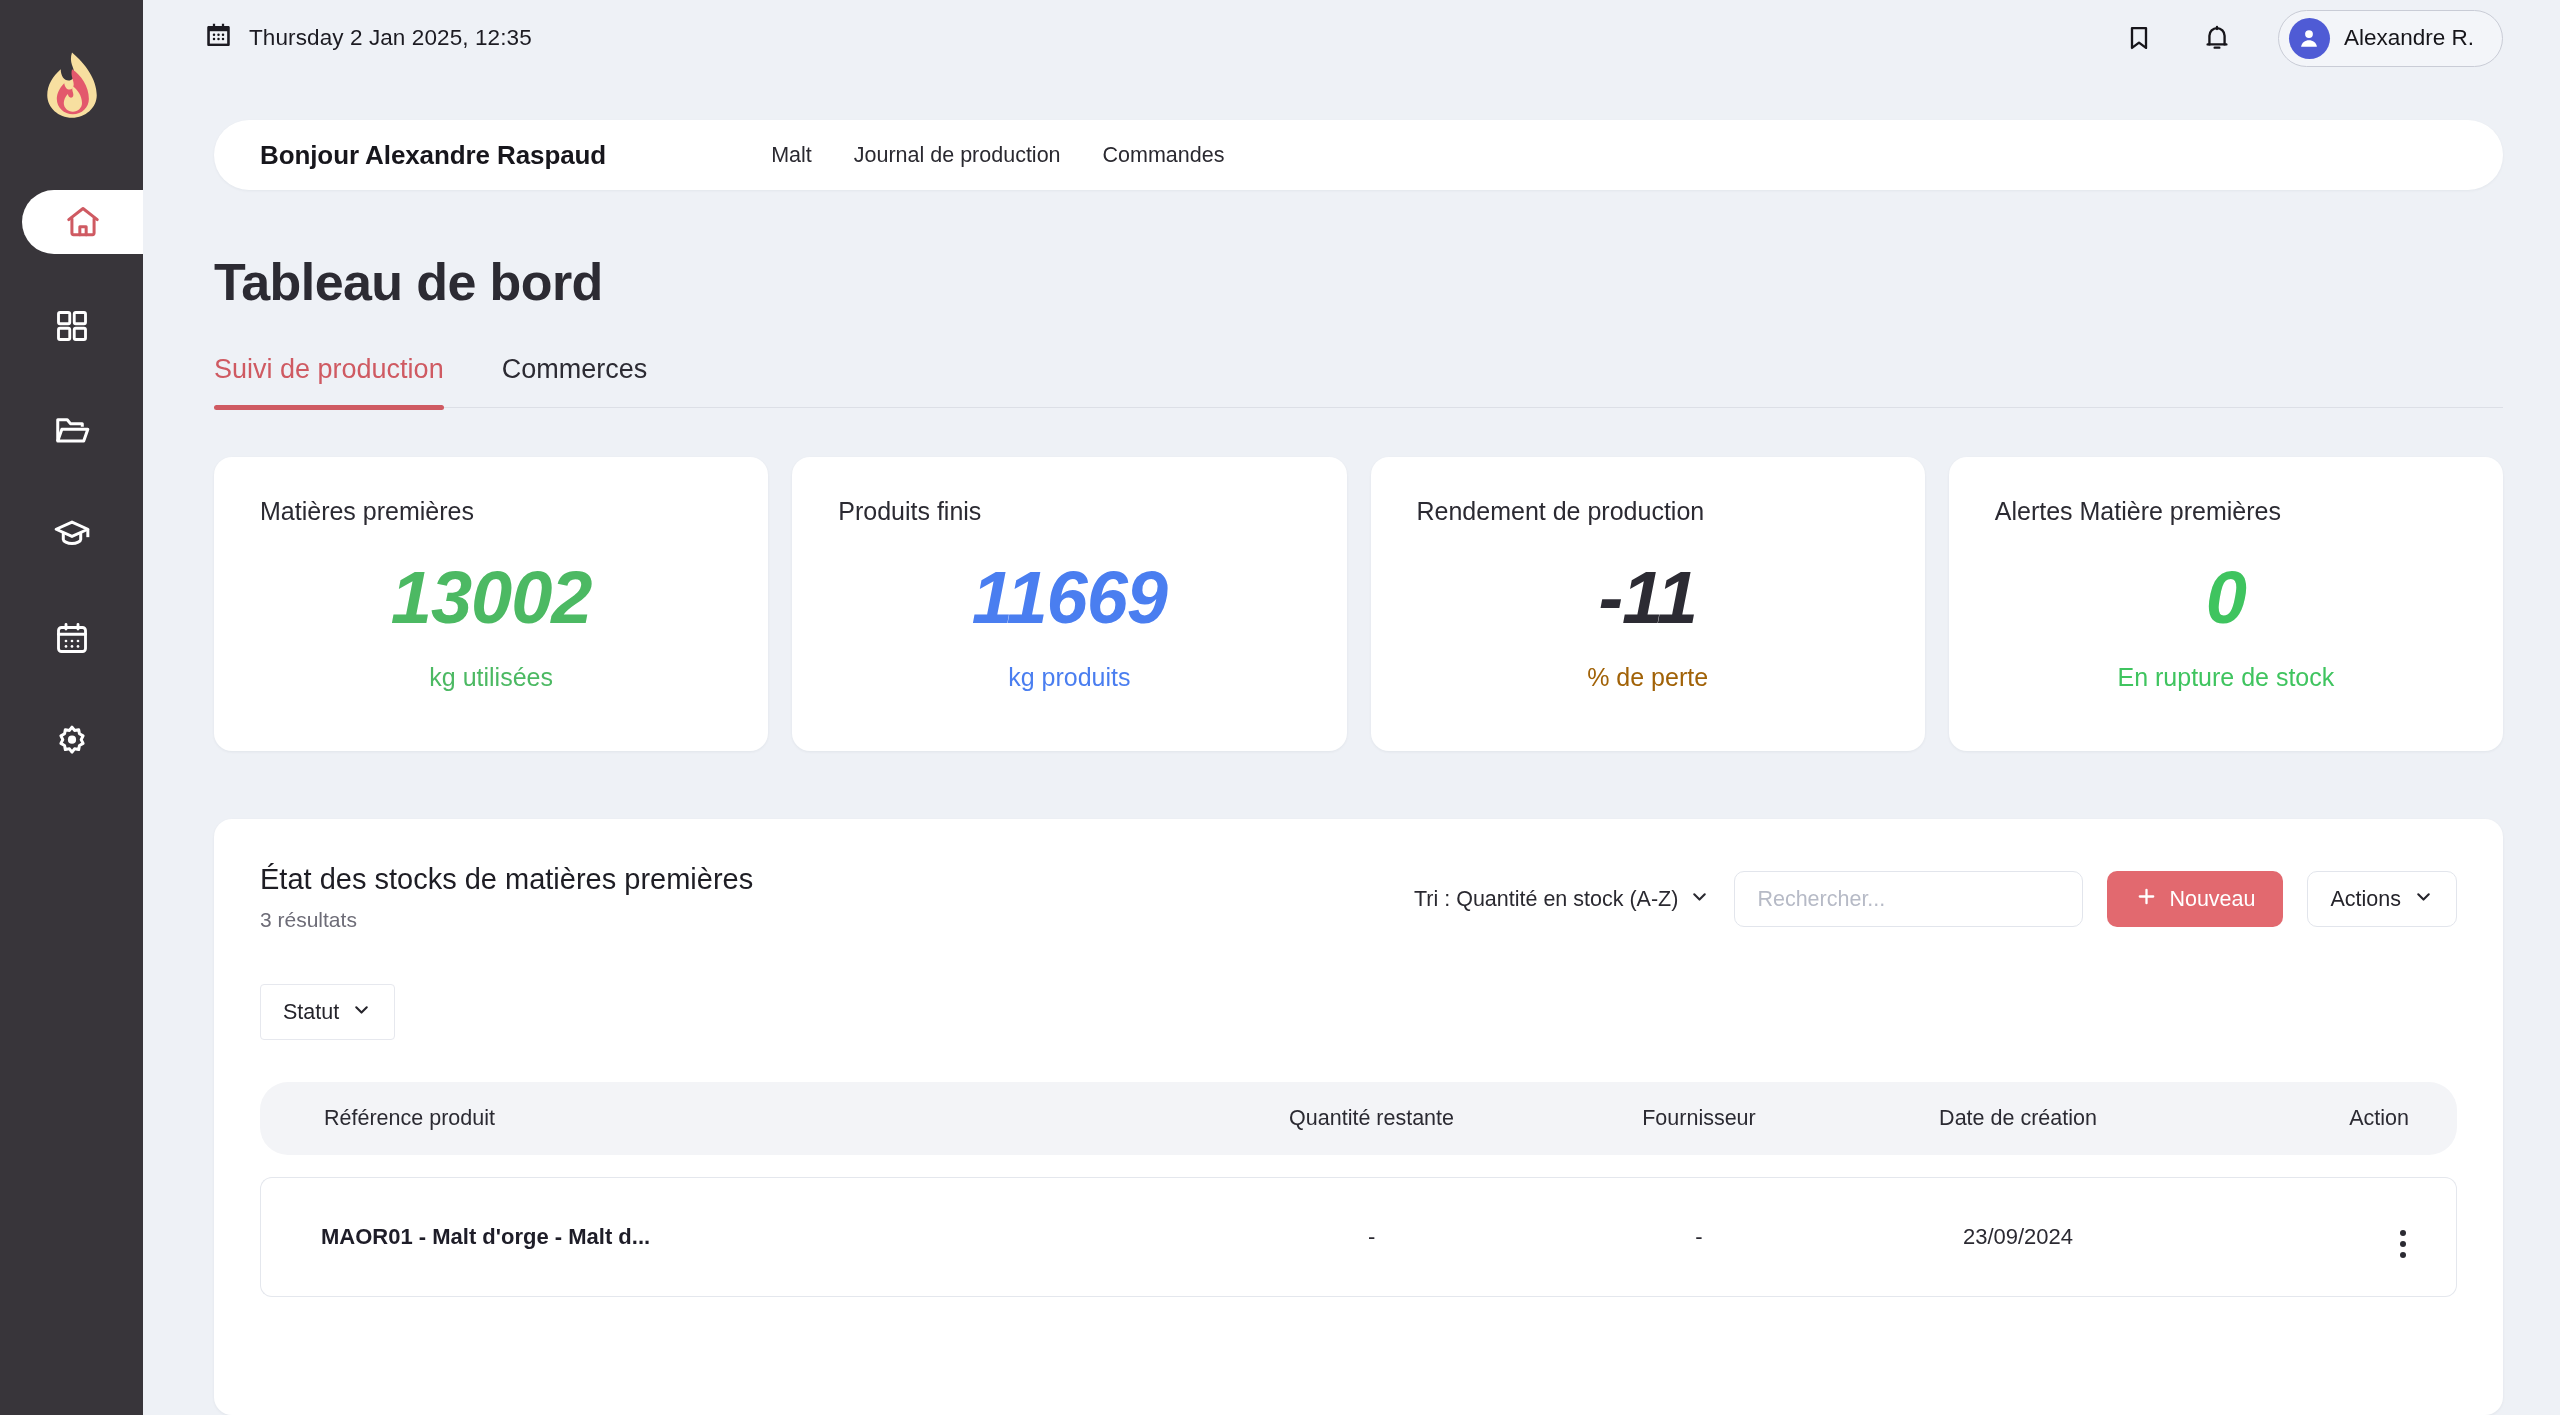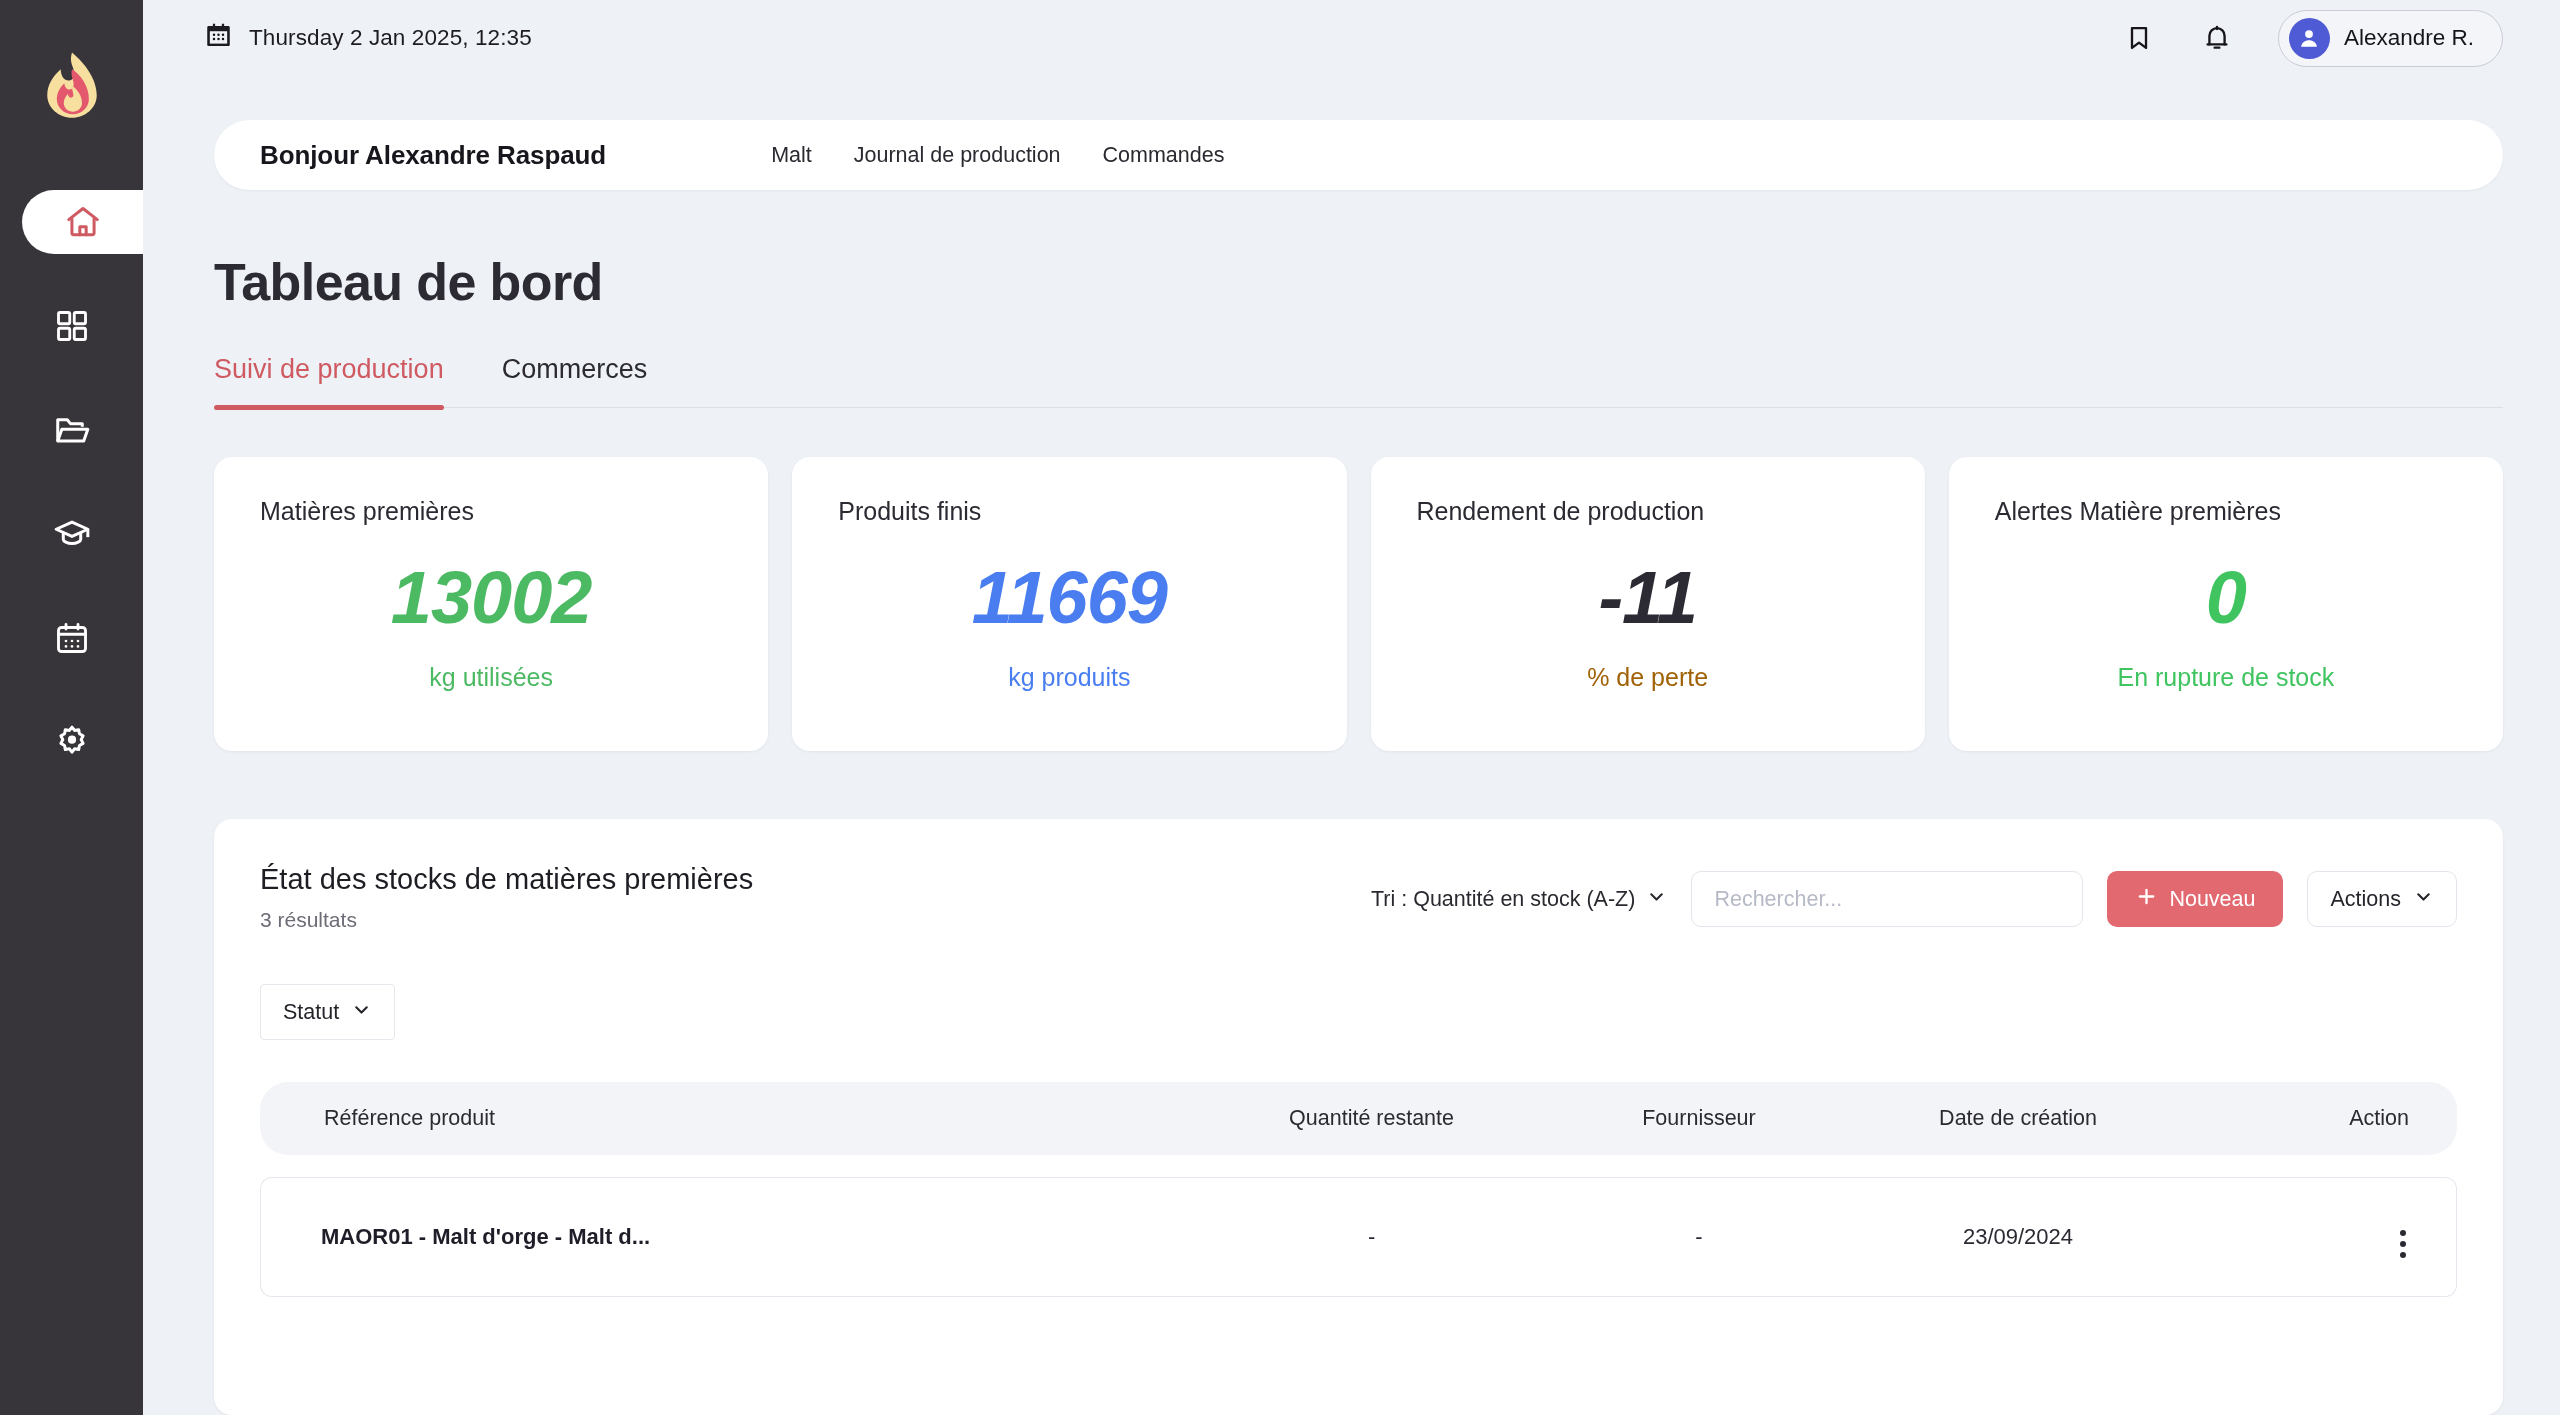--- a/index.html
+++ b/index.html
@@ -173,21 +173,21 @@
   .table-count { font-size: 21px; color: #6d6c77; margin-top: 12px; }
   .table-tools {
     margin-left: auto; display: flex; align-items: center; gap: 24px;
     padding-top: 8px;
   }
   .sort-control {
     display: flex; align-items: center; gap: 11px;
     font-size: 21.5px; color: #2a2930; cursor: pointer; white-space: nowrap;
   }
   .search-box {
-    width: 392px; height: 56px;
+    width: 349px; height: 56px;
     border: 1.5px solid #e2e5ec; border-radius: 10px;
     background: #ffffff;
     font-size: 21.5px; color: #2a2930;
     padding: 0 22px;
     font-family: "Liberation Sans", sans-serif;
     outline: none;
   }
   .search-box::placeholder { color: #b6bac6; }
   .btn-new {
     height: 56px; display: flex; align-items: center; gap: 11px;

